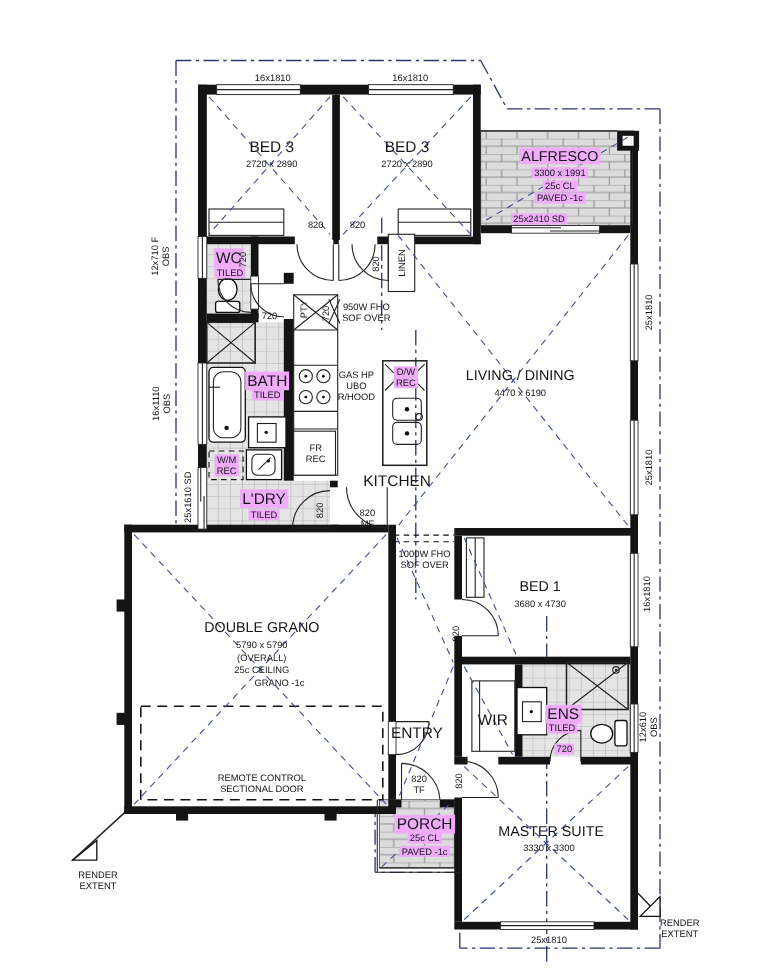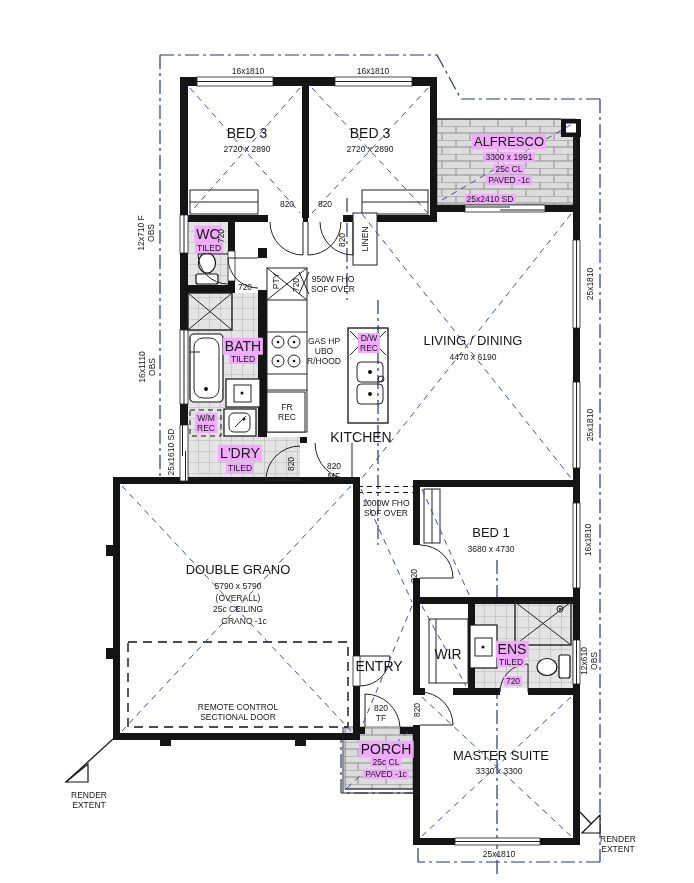--- a/index.html
+++ b/index.html
@@ -320,21 +320,21 @@
 <div class="lbl s8" style="left:386px;top:508px">1000W FHO
 SOF OVER</div>
 <div class="lbl s13" style="left:491px;top:533px">BED 1</div>
 <div class="lbl s8" style="left:491px;top:549px">3680 x 4730</div>
 <div class="lbl s8 rot" style="left:414px;top:576px">820</div>
 
 <div class="lbl s13" style="left:238px;top:570px">DOUBLE GRANO</div>
 <div class="lbl s8" style="left:238px;top:586px">5790 x 5790</div>
 <div class="lbl s8" style="left:238px;top:598px">(OVERALL)</div>
 <div class="lbl s8" style="left:238px;top:609px">25c CEILING</div>
-<div class="lbl s8" style="left:244px;top:621px">GRANO -1c</div>
+<div class="lbl s8" style="left:254px;top:621px">GRANO -1c</div>
 <div class="lbl s8" style="left:238px;top:712px">REMOTE CONTROL
 SECTIONAL DOOR</div>
 
 <div class="lbl s12" style="left:379px;top:666px">ENTRY</div>
 <div class="lbl s12" style="left:448px;top:654px">WIR</div>
 <div class="lbl s12 bg" style="left:512px;top:649px">ENS</div>
 <div class="lbl s8 bg" style="left:511px;top:662px">TILED</div>
 <div class="lbl s8 bg" style="left:513px;top:681px">720</div>
 <div class="lbl s8 rot" style="left:417px;top:710px">820</div>
 <div class="lbl s8" style="left:381px;top:713px">820

